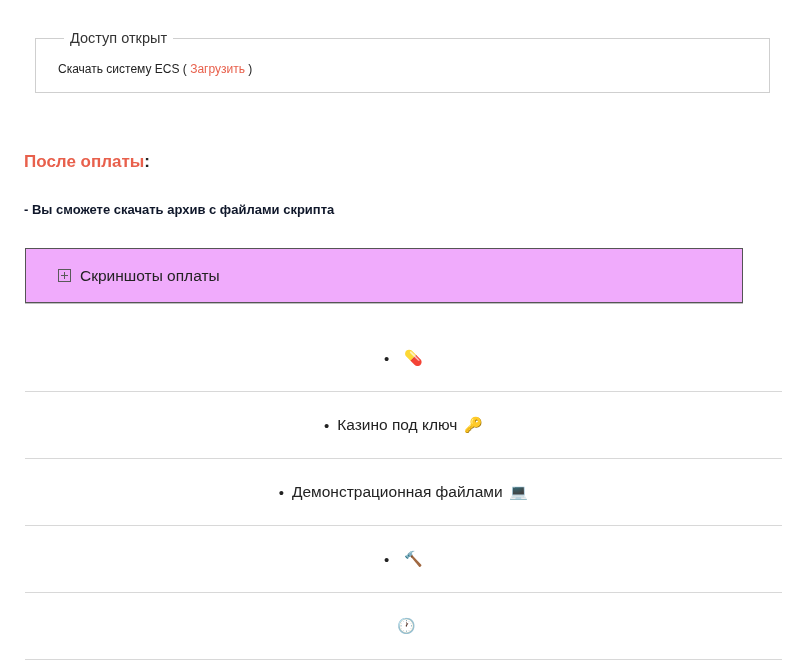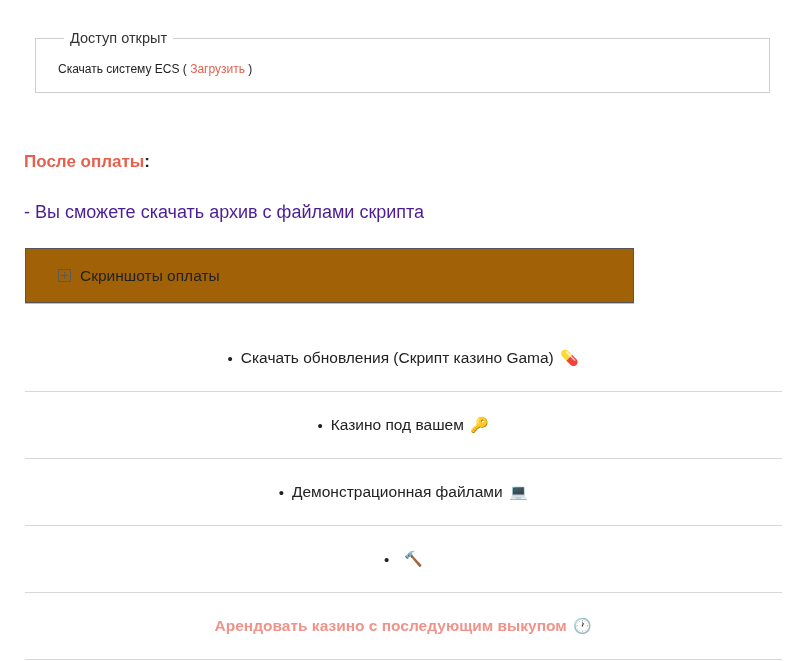--- a/index.html
+++ b/index.html
@@ -55,36 +55,36 @@
     font-weight: bold;
     color: #222222;
     white-space: nowrap;
   }
   .after-pay .hl { color: #e8604c; }
 
   .bullet-note {
     position: absolute;
     left: 24px;
     top: 202px;
-    font-size: 18px;
-    font-weight: normal;
-    color: #4c1d95;
+    font-size: 13px;
+    font-weight: bold;
+    color: #0f172a;
     white-space: nowrap;
   }
 
   
   .screens-box {
     position: absolute;
     left: 25px;
     top: 248px;
-    width: 609px;
+    width: 718px;
     height: 55px;
     box-sizing: border-box;
     border: 1px solid #555555;
-    background: #a16207;
+    background: #f0abfc;
     display: flex;
     align-items: center;
     box-shadow: 0 1px 0 rgba(0,0,0,0.25);
     cursor: pointer;
   }
   .screens-inner {
     display: flex;
     align-items: center;
     padding-left: 32px;
   }
@@ -167,39 +167,37 @@
   <div class="screens-inner">
     <span class="plus-box"></span>
     <span class="screens-label">Скриншоты оплаты</span>
   </div>
 </div>
 
 <div class="rows">
 
   <div class="row">
     <span class="dot">•</span>
-    <span class="row-text">Скачать обновления (Скрипт казино Gama)</span>
     <span class="row-emoji">💊</span>
   </div>
 
   <div class="row">
     <span class="dot">•</span>
-    <span class="row-text">Казино под вашем</span>
+    <span class="row-text">Казино под ключ</span>
     <span class="row-emoji">🔑</span>
   </div>
 
   <div class="row">
     <span class="dot">•</span>
     <span class="row-text">Демонстрационная файлами</span>
     <span class="row-emoji">💻</span>
   </div>
 
   <div class="row">
     <span class="dot">•</span>
     <span class="row-emoji">🔨</span>
   </div>
 
   <div class="row muted">
-    <span class="row-text">Арендовать казино с последующим выкупом</span>
     <span class="row-emoji">🕐</span>
   </div>
 
 </div>
 
 </body></html>

